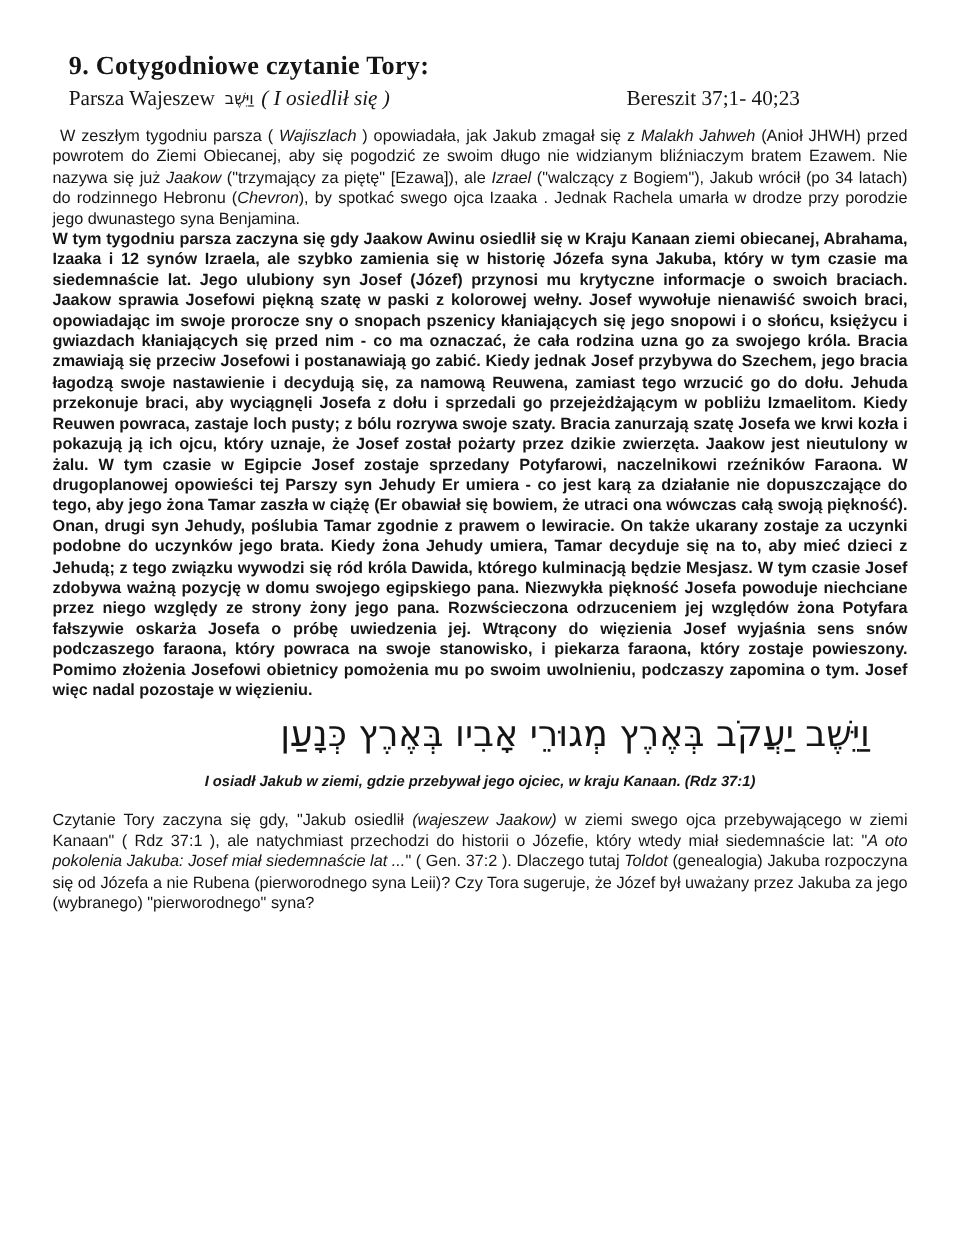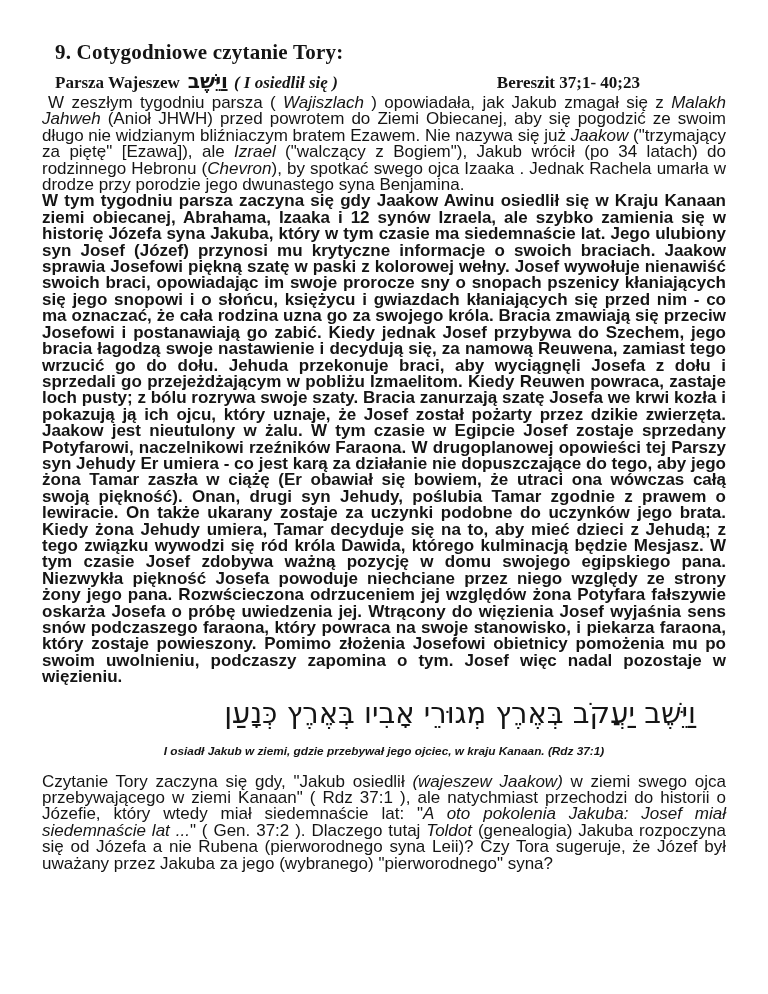--- a/index.html
+++ b/index.html
@@ -17,43 +17,43 @@
   }
   .doc-title {
     font-family: "Liberation Serif", serif;
     font-size: 21px;
     font-weight: bold;
     margin: 0 0 4px 13px;
     letter-spacing: 0.2px;
   }
   .header-row {
     display: flex;
-    align-items: flex-end;
+    align-items: center;
     font-family: "Liberation Serif", serif;
-    font-weight: bold;
+    font-weight: normal;
     font-size: 17px;
-    margin: 0 0 2px 13px;
+    margin: 0 0 12px 13px;
   }
   .parsha-name { white-space: nowrap; }
   .parsha-hebrew {
     font-family: "DejaVu Sans", sans-serif;
-    font-size: 20px;
+    font-size: 13px;
     margin: 0 6px 0 8px;
     direction: rtl;
     unicode-bidi: isolate;
   }
   .parsha-translation { font-style: italic; white-space: nowrap; }
   .torah-reference { margin-left: auto; margin-right: 86px; white-space: nowrap; }
   .section-heading {
     font-weight: bold;
     font-size: 12.6px;
     margin: 24px 0 3px 12px;
   }
   p.body {
-    font-size: 17px;
+    font-size: 13px;
     line-height: 16.4px;
     text-align: justify;
     margin: 0;
   }
   p.body i { font-family: "Liberation Sans", sans-serif; }
   .p-first { text-indent: 6px; margin-bottom: 16px; }
   .p-long { margin-bottom: 24px; font-weight: bold; }
   .verse-intro {
     font-size: 11.8px;
     margin: 0 0 14px 0;

